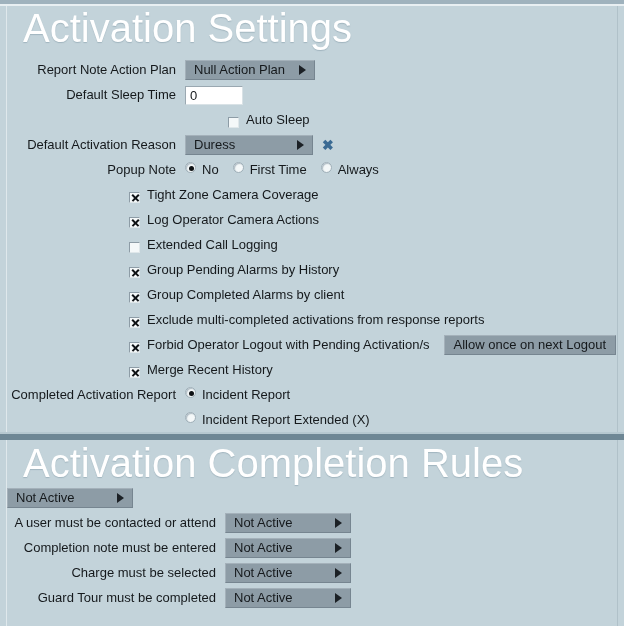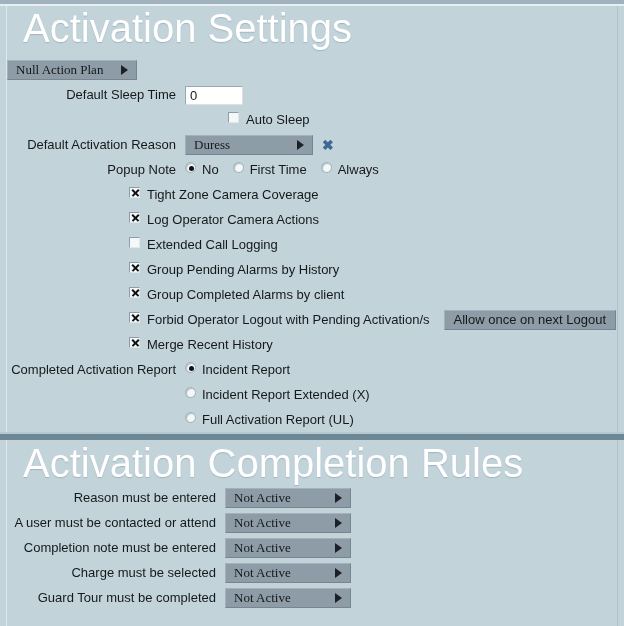--- a/index.html
+++ b/index.html
@@ -114,21 +114,20 @@
     display: flex;
     align-items: center;
     cursor: default;
   }
   .combo .ctext {
     font-size: 13px;
     color: #15191c;
     padding-left: 8px;
     white-space: nowrap;
     line-height: 16px;
-    font-family: Liberation Serif, serif;
   }
   .combo .carrow {
     position: absolute;
     right: 8px; top: 50%;
     margin-top: -5px;
     width: 0; height: 0;
     border-left: 7px solid #1b2025;
     border-top: 5px solid transparent;
     border-bottom: 5px solid transparent;
   }
@@ -156,21 +155,21 @@
     border-right: 1px solid #d9e2e6;
     border-bottom: 1px solid #d9e2e6;
     font-size: 13px;
     color: #15191c;
     padding: 0 0 0 4px;
     font-family: "Liberation Sans", sans-serif;
     line-height: 17px;
   }
 
   
-  .cb-wrap { display: flex; align-items: flex-start; cursor: default; padding-left: 43px; }
+  .cb-wrap { display: flex; align-items: flex-end; cursor: default; padding-left: 43px; }
   .cb {
     width: 11px; height: 11px;
     background: #f4f8f9;
     border-top: 1px solid #8d9ca6;
     border-left: 1px solid #8d9ca6;
     border-right: 1px solid #dfe7ea;
     border-bottom: 1px solid #dfe7ea;
     position: relative;
     flex: 0 0 auto;
   }
@@ -255,20 +254,21 @@
   <div class="top-strip-hl"></div>
 
   <div class="panel" id="panel-settings">
     <div class="panel-inner">
 
       <div class="panel-title" id="title-settings">Activation Settings</div>
 
       <div class="form" id="form-settings">
 
         <div class="row r24">
+          <div class="lbl">Report Note Action Plan</div>
           <div class="field">
             <div class="combo combo-plan">
               <span class="ctext">Null Action Plan</span>
               <span class="carrow"></span>
             </div>
           </div>
         </div>
 
         <div class="row r24">
           <div class="lbl">Default Sleep Time</div>
@@ -354,20 +354,28 @@
 
         <div class="row r24">
           <div class="field indent">
             <div class="cb-wrap">
               <span class="cb checked"></span>
               <span class="cb-lbl">Group Completed Alarms by client</span>
             </div>
           </div>
         </div>
 
+        <div class="row r24">
+          <div class="field indent">
+            <div class="cb-wrap">
+              <span class="cb checked"></span>
+              <span class="cb-lbl">Exclude multi-completed activations from response reports</span>
+            </div>
+          </div>
+        </div>
 
         <div class="row r24">
           <div class="field indent">
             <div class="cb-wrap">
               <span class="cb checked"></span>
               <span class="cb-lbl">Forbid Operator Logout with Pending Activation/s</span>
             </div>
             <div class="inline-btn">Allow once on next Logout</div>
           </div>
         </div>
@@ -419,21 +427,20 @@
   <div class="divider"></div>
 
   <div class="panel" id="panel-rules">
     <div class="panel-inner">
 
       <div class="panel-title" id="title-rules">Activation Completion Rules</div>
 
       <div class="form" id="form-rules">
 
         <div class="row r24">
-          <div class="lbl lbl-wide">Reason must be entered</div>
           <div class="field">
             <div class="combo combo-rule">
               <span class="ctext">Not Active</span>
               <span class="carrow"></span>
             </div>
           </div>
         </div>
 
         <div class="row r24">
           <div class="lbl lbl-wide">A user must be contacted or attend</div>

